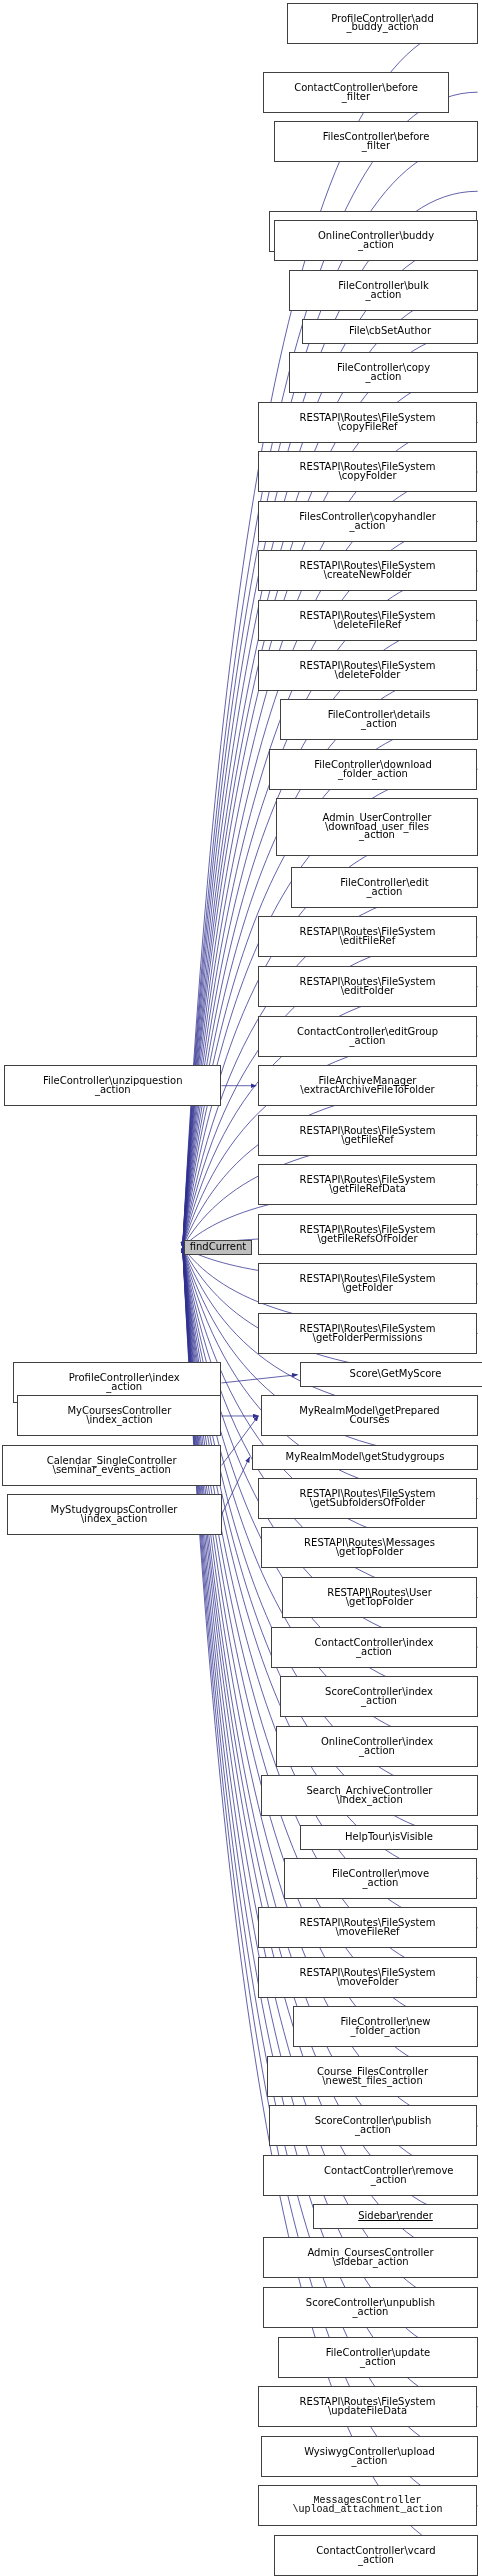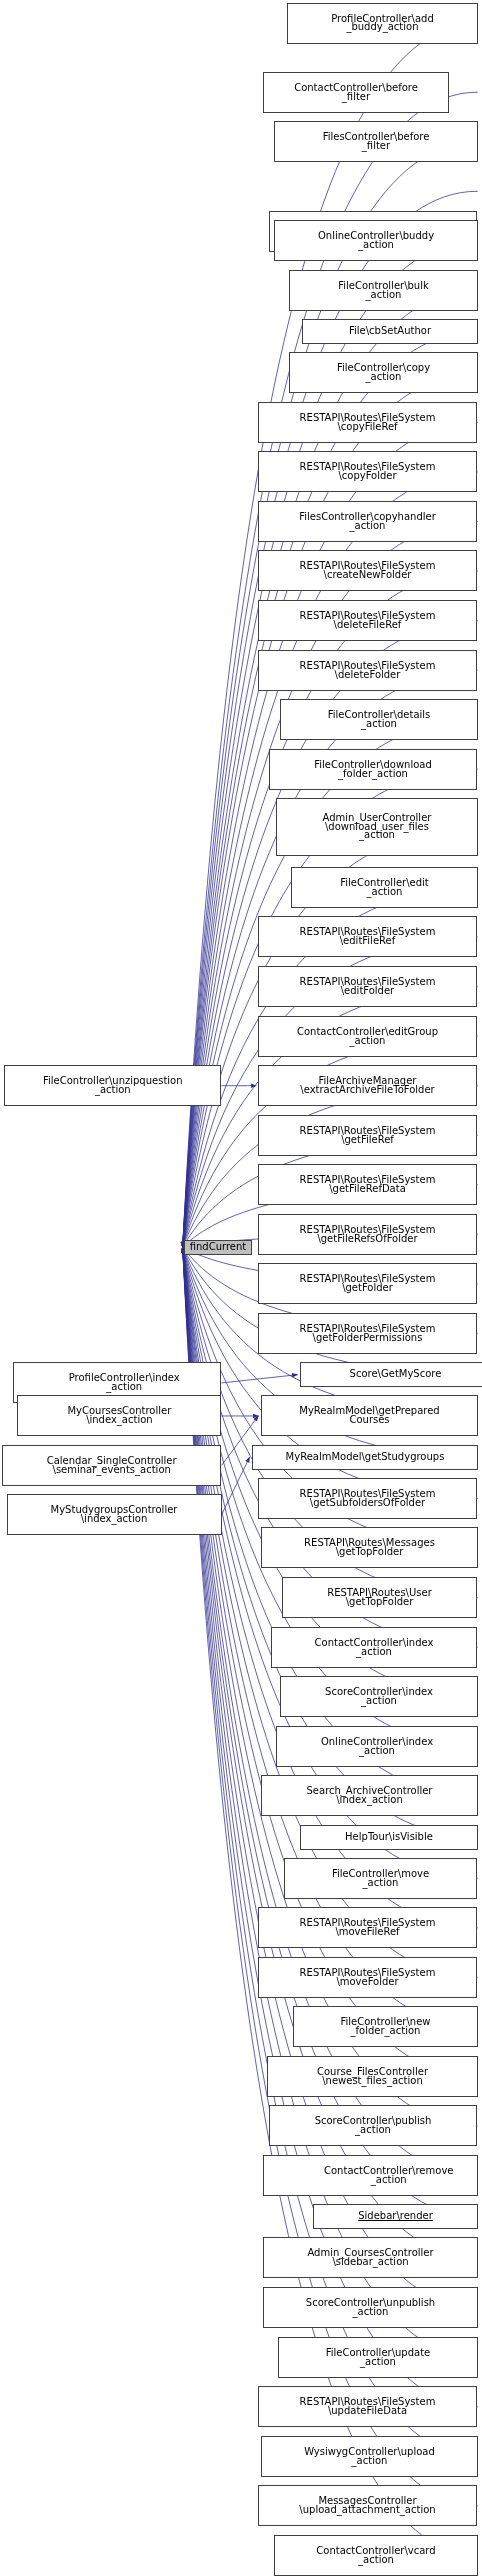--- a/index.html
+++ b/index.html
@@ -210,21 +210,21 @@
       <div class="node" style="left: 263px; top: 2237px; width: 215px; height: 41px;">Admin_CoursesController
 \sidebar_action</div>
       <div class="node" style="left: 263px; top: 2287px; width: 215px; height: 41px;">ScoreController\unpublish
 _action</div>
       <div class="node" style="left: 278px; top: 2337px; width: 200px; height: 41px;">FileController\update
 _action</div>
       <div class="node" style="left: 258px; top: 2386px; width: 219px; height: 41px;">RESTAPI\Routes\FileSystem
 \updateFileData</div>
       <div class="node" style="left: 261px; top: 2436px; width: 217px; height: 41px;">WysiwygController\upload
 _action</div>
-      <div class="node" style="left: 258px; top: 2485px; width: 219px; height: 41px;">MessagesController
+      <div class="node" style="left: 258px; top: 2485px; width: 219px; height: 41px; font-family: Liberation Mono, monospace;">MessagesController
 \upload_attachment_action</div>
       <div class="node" style="left: 274px; top: 2535px; width: 204px; height: 41px;">ContactController\vcard
 _action</div>
       <div class="node" style="left: 4.3px; top: 1065px; width: 217px; height: 41px;">FileController\unzipquestion
 _action</div>
       <div class="node" style="left: 13px; top: 1362px; width: 208px; height: 41px; padding-left: 16px;">ProfileController\index
 _action</div>
       <div class="node" style="left: 17.4px; top: 1395px; width: 204px; height: 41px;">MyCoursesController
 \index_action</div>
       <div class="node" style="left: 2.2px; top: 1445px; width: 219px; height: 41px;">Calendar_SingleController

